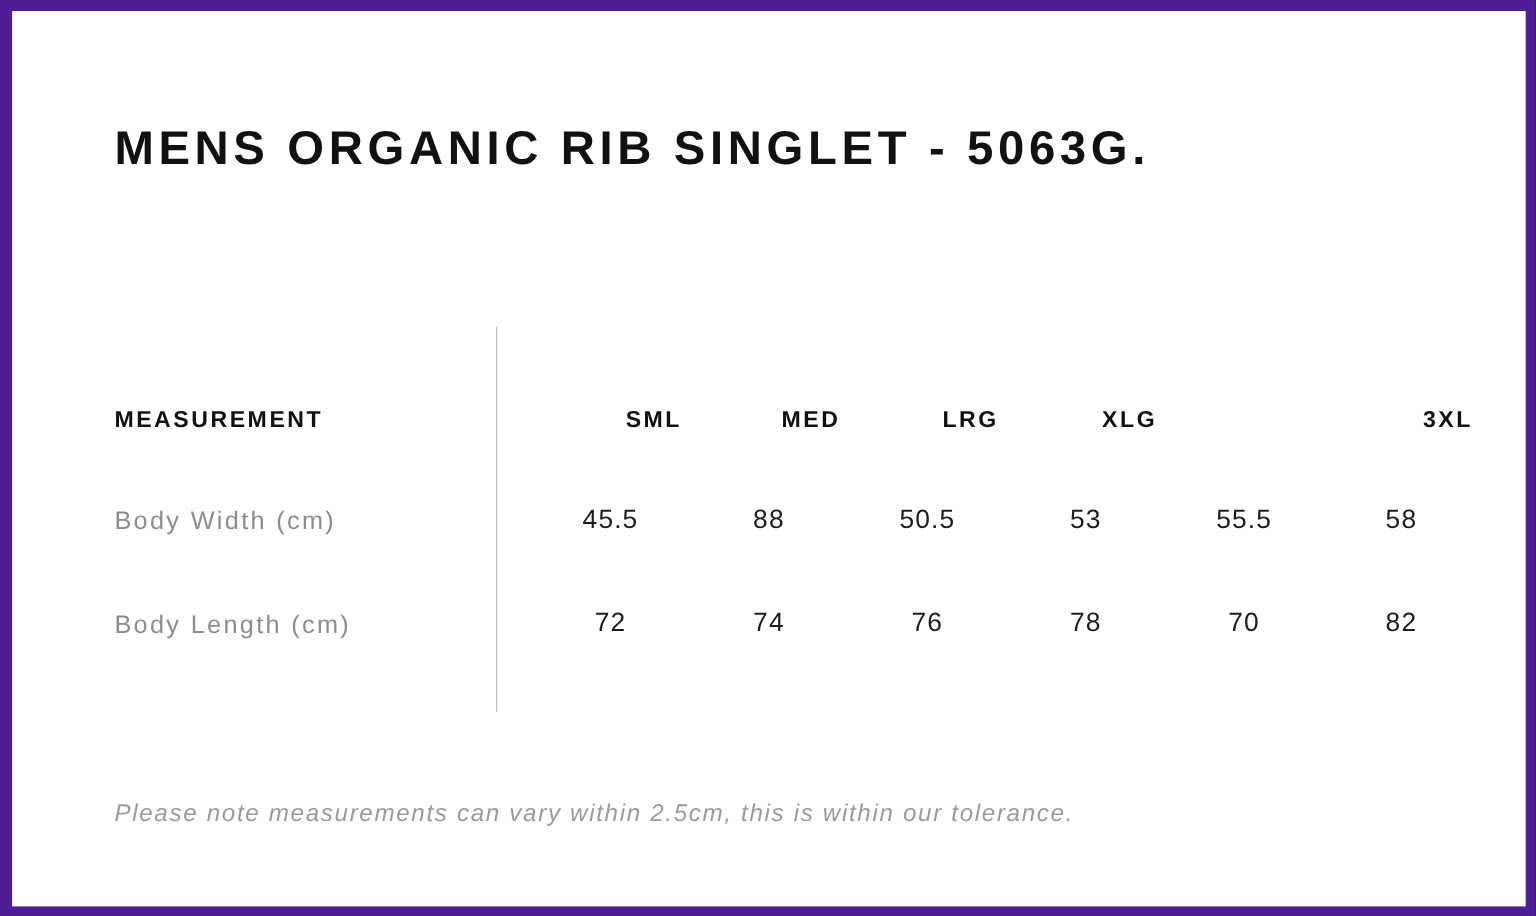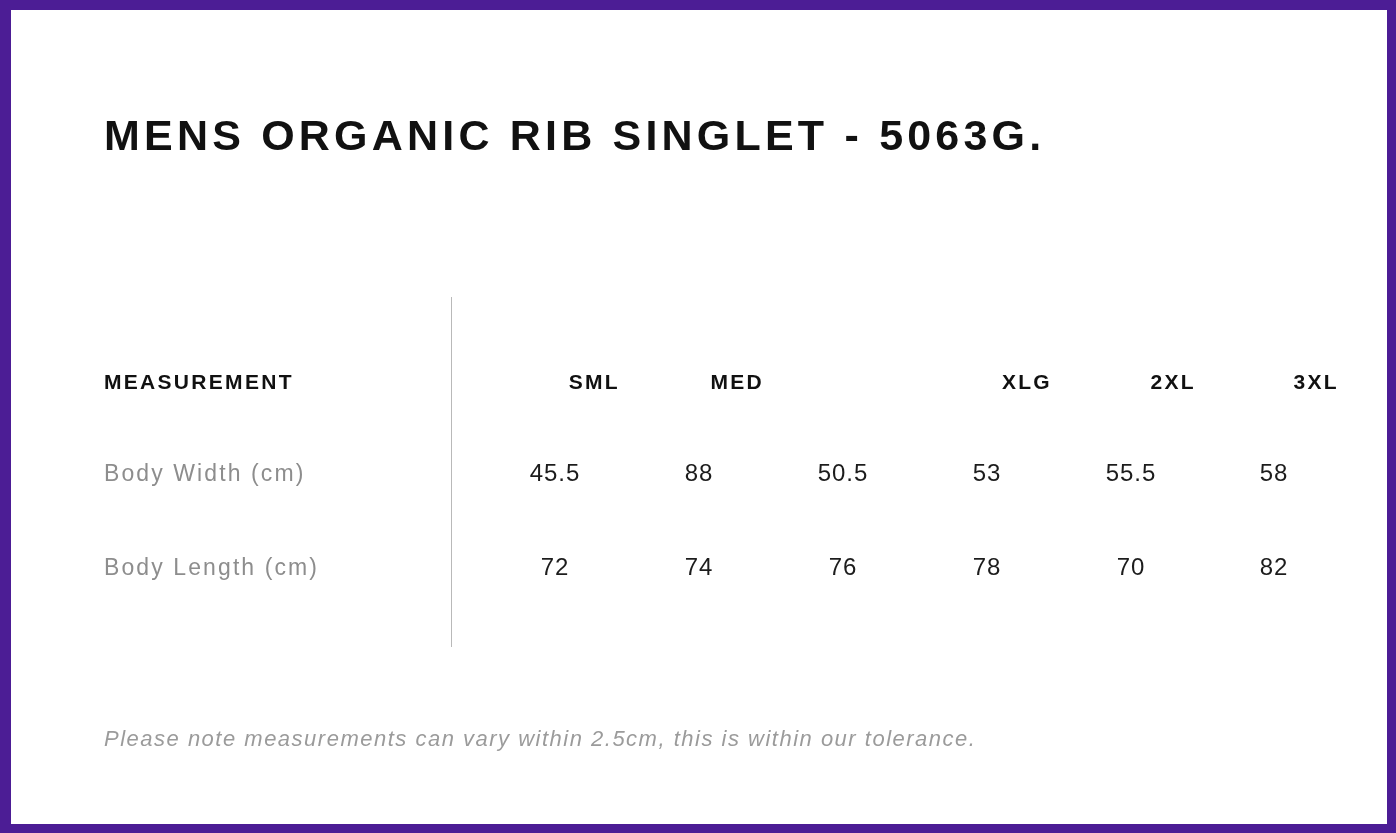--- a/index.html
+++ b/index.html
@@ -150,22 +150,22 @@
     <div id="page-title">MENS ORGANIC RIB SINGLET - 5063G.</div>
 
     <div id="size-table">
 
       <div id="column-divider"></div>
 
       <div class="row" id="header-row">
         <div class="row-label">MEASUREMENT</div>
         <div class="cell col-0">SML</div>
         <div class="cell col-1">MED</div>
+        <div class="cell col-2">LRG</div>
         <div class="cell col-3">XLG</div>
-        <div class="cell col-4">2XL</div>
         <div class="cell col-5">3XL</div>
       </div>
 
       <div class="row data-row" id="row-0">
         <div class="row-label">Body Width (cm)</div>
         <div class="cell col-0">45.5</div>
         <div class="cell col-1">88</div>
         <div class="cell col-2">50.5</div>
         <div class="cell col-3">53</div>
         <div class="cell col-4">55.5</div>

